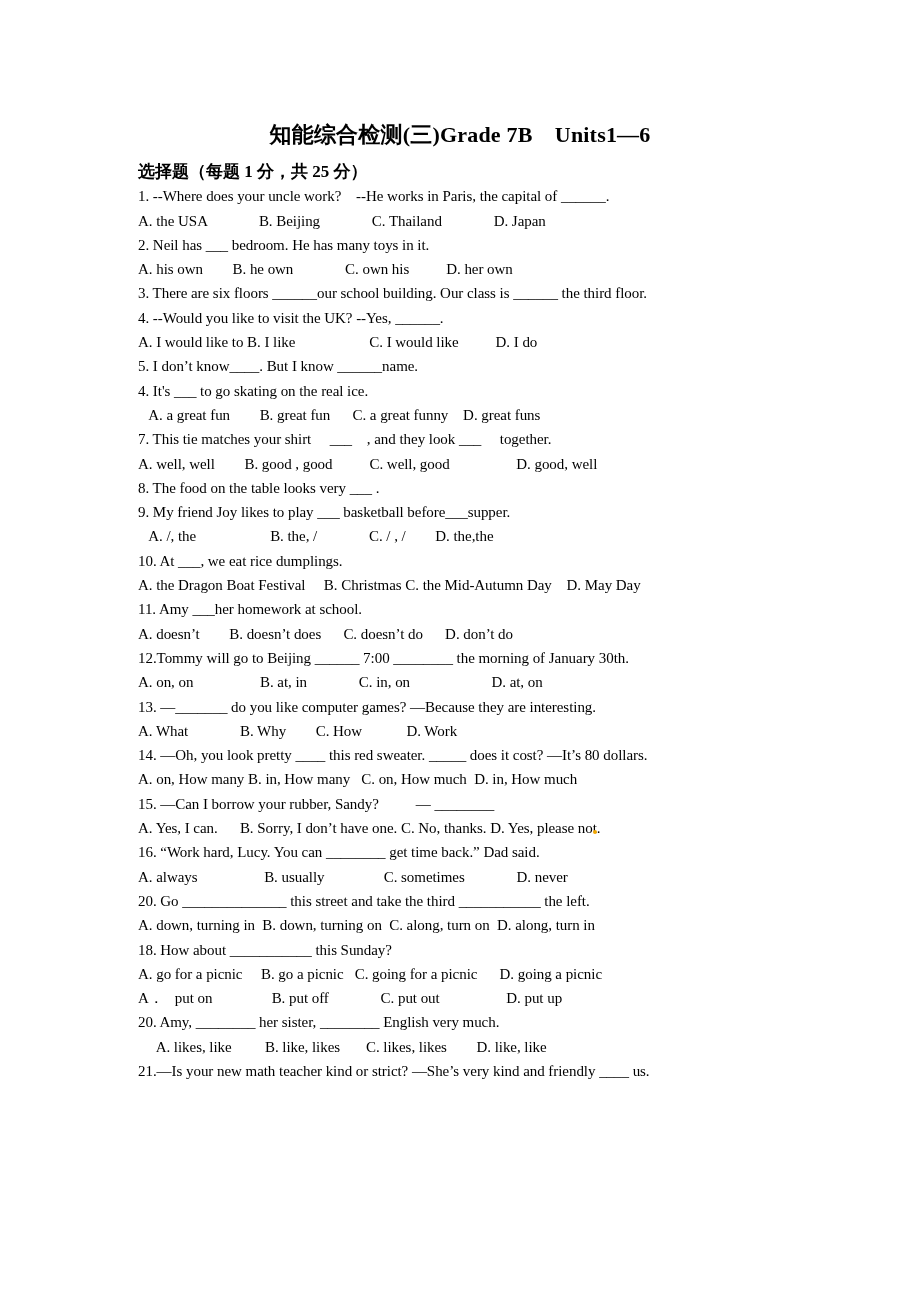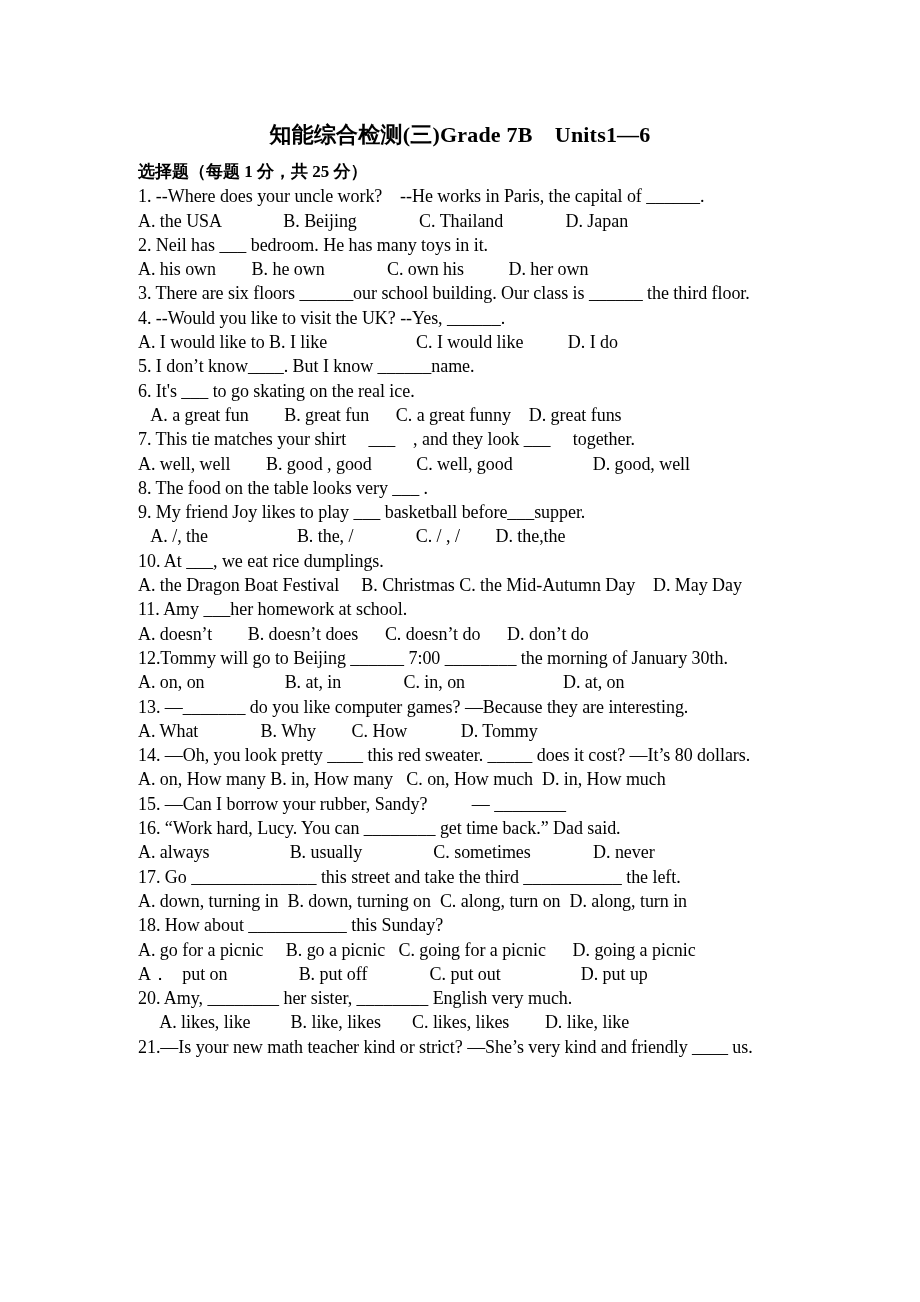--- a/index.html
+++ b/index.html
@@ -48,21 +48,21 @@
 
   .section-head {
     font-size: 17px;
     font-weight: bold;
     line-height: 24.3px;
     white-space: pre;
     margin: 0 0 0 0;
   }
 
   .line {
-    font-size: 18px;
+    font-size: 15px;
     line-height: 24.3px;
     white-space: pre;
     margin: 0;
     letter-spacing: -0.05px;
   }
 
   .line.opt {
     
   }
 
@@ -90,41 +90,42 @@
     <div class="section-head">选择题（每题 1 分，共 25 分）</div>
     <div id="questions-container">
         <div class="line">1. --Where does your uncle work?    --He works in Paris, the capital of ______.</div>
         <div class="line opt">A. the USA              B. Beijing              C. Thailand              D. Japan</div>
         <div class="line">2. Neil has ___ bedroom. He has many toys in it.</div>
         <div class="line opt">A. his own        B. he own              C. own his          D. her own</div>
         <div class="line">3. There are six floors ______our school building. Our class is ______ the third floor.</div>
         <div class="line">4. --Would you like to visit the UK? --Yes, ______.</div>
         <div class="line opt">A. I would like to B. I like                    C. I would like          D. I do</div>
         <div class="line">5. I don’t know____. But I know ______name.</div>
-        <div class="line">6. It's ___ to go skating on the real ice.</div>
+        <div class="line">4. It's ___ to go skating on the real ice.</div>
         <div class="line opt">   A. a great fun        B. great fun      C. a great funny    D. great funs</div>
         <div class="line">7. This tie matches your shirt     ___    , and they look ___     together.</div>
         <div class="line opt">A. well, well        B. good , good          C. well, good                  D. good, well</div>
         <div class="line">8. The food on the table looks very ___ .</div>
         <div class="line">9. My friend Joy likes to play ___ basketball before___supper.</div>
         <div class="line opt">   A. /, the                    B. the, /              C. / , /        D. the,the</div>
         <div class="line">10. At ___, we eat rice dumplings.</div>
         <div class="line opt">A. the Dragon Boat Festival     B. Christmas C. the Mid-Autumn Day    D. May Day</div>
         <div class="line">11. Amy ___her homework at school.</div>
         <div class="line opt">A. doesn’t        B. doesn’t does      C. doesn’t do      D. don’t do</div>
         <div class="line">12.Tommy will go to Beijing ______ 7:00 ________ the morning of January 30th.</div>
         <div class="line opt">A. on, on                  B. at, in              C. in, on                      D. at, on</div>
         <div class="line">13. —_______ do you like computer games? —Because they are interesting.</div>
-        <div class="line opt">A. What              B. Why        C. How            D. Tommy</div>
+        <div class="line opt">A. What              B. Why        C. How            D. Work</div>
         <div class="line">14. —Oh, you look pretty ____ this red sweater. _____ does it cost? —It’s 80 dollars.</div>
         <div class="line opt">A. on, How many B. in, How many   C. on, How much  D. in, How much</div>
         <div class="line">15. —Can I borrow your rubber, Sandy?          — ________</div>
+        <div class="line opt"><span>A. Yes, I can.      B. Sorry, I don’t have one. C. No, thanks. D. Yes, please no</span><span class="artifact-dot"></span><span>t.</span></div>
         <div class="line">16. “Work hard, Lucy. You can ________ get time back.” Dad said.</div>
         <div class="line opt">A. always                  B. usually                C. sometimes              D. never</div>
-        <div class="line">17. Go ______________ this street and take the third ___________ the left.</div>
+        <div class="line">20. Go ______________ this street and take the third ___________ the left.</div>
         <div class="line opt">A. down, turning in  B. down, turning on  C. along, turn on  D. along, turn in</div>
         <div class="line">18. How about ___________ this Sunday?</div>
         <div class="line opt">A. go for a picnic     B. go a picnic   C. going for a picnic      D. going a picnic</div>
         <div class="line opt">A．   put on                B. put off              C. put out                  D. put up</div>
         <div class="line">20. Amy, ________ her sister, ________ English very much.</div>
         <div class="line opt">     A. likes, like         B. like, likes       C. likes, likes        D. like, like</div>
         <div class="line">21.—Is your new math teacher kind or strict? —She’s very kind and friendly ____ us.</div>
       </div>
   </div>
 

